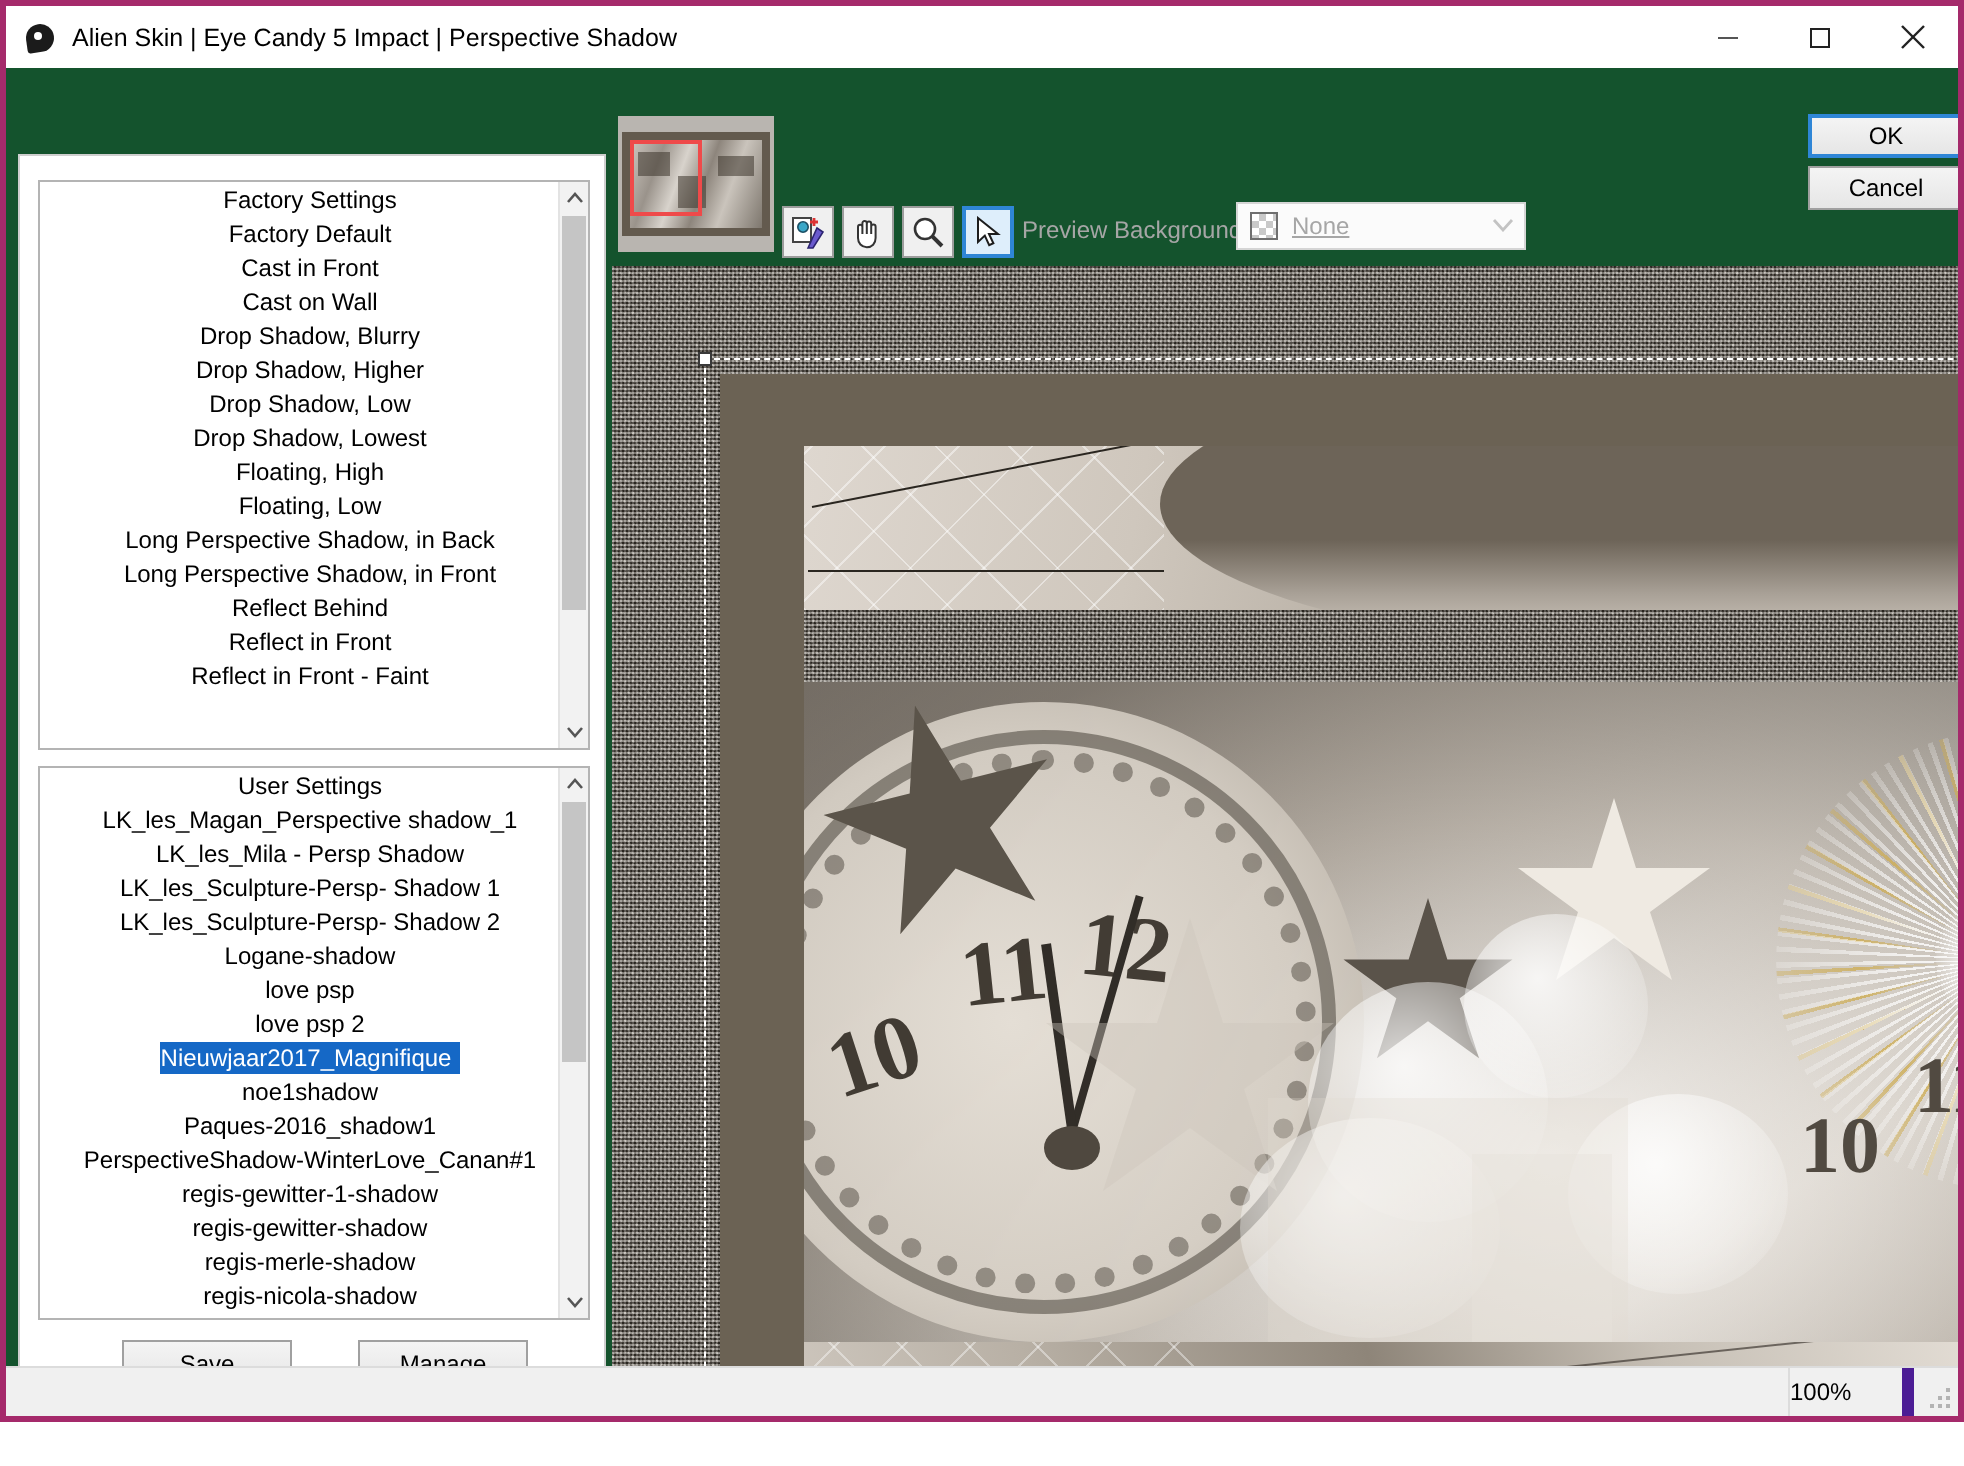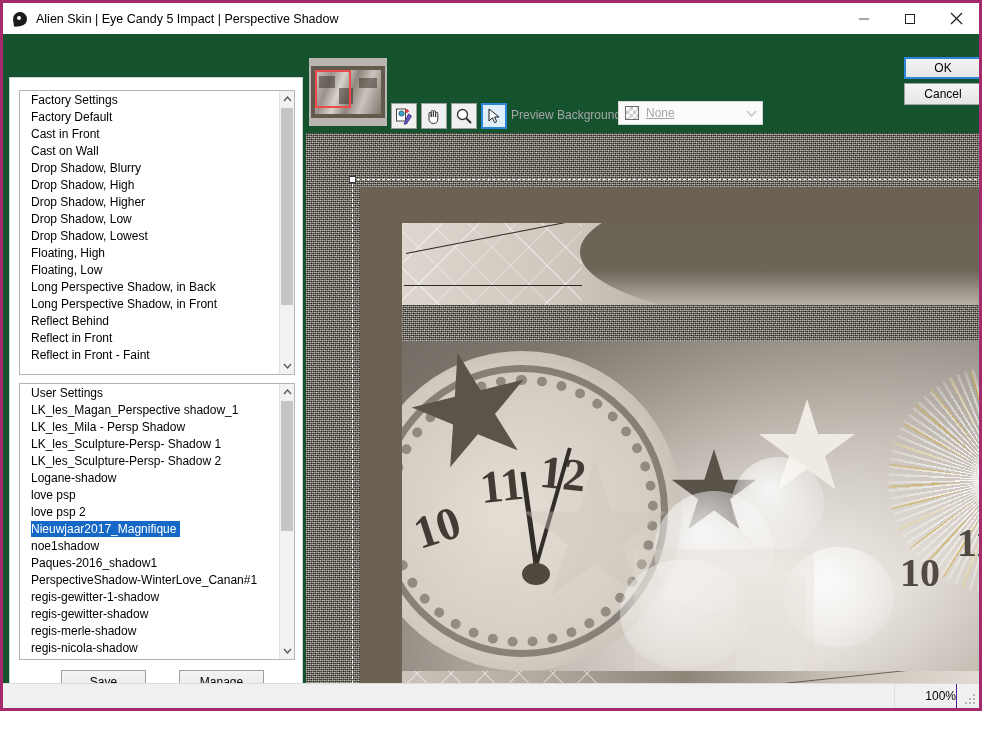--- a/index.html
+++ b/index.html
@@ -134,20 +134,21 @@
     box-sizing: border-box;
     overflow: hidden;
   }
   #factory-listbox { left: 9px; top: 12px; width: 276px; height: 285px; }
   #user-listbox    { left: 9px; top: 305px; width: 276px; height: 277px; }
 
   .list-inner {
     position: absolute;
     left: 0; top: 0; right: 15px; bottom: 0;
     overflow: hidden;
+    text-align: center;
   }
   .list-row {
     height: 17px;
     line-height: 17px;
     padding-left: 11px;
     font-size: 12px;
     color: #000;
     white-space: nowrap;
     overflow: hidden;
   }
@@ -548,24 +549,24 @@
     align-items: center;
   }
   #status-left {
     flex: 1;
     border-right: 1px solid #dcdcdc;
     height: 100%;
     box-sizing: border-box;
   }
   #status-zoom {
     width: 62px;
-    text-align: right;
+    text-align: left;
     font-size: 12px;
     color: #000;
-    border-right: 1px solid #4c1d95;
+    border-right: 6px solid #4c1d95;
     height: 100%;
     line-height: 24px;
     box-sizing: border-box;
   }
   #status-grip {
     width: 22px; height: 100%;
     position: relative;
   }
   #status-grip .dot {
     position: absolute;
@@ -606,21 +607,20 @@
 
   <div id="left-panel">
 
     <div class="listbox" id="factory-listbox">
       <div class="list-inner" id="factory-list">
           <div class="list-row header">Factory Settings</div>
           <div class="list-row">Factory Default</div>
           <div class="list-row">Cast in Front</div>
           <div class="list-row">Cast on Wall</div>
           <div class="list-row">Drop Shadow, Blurry</div>
-          <div class="list-row">Drop Shadow, High</div>
           <div class="list-row">Drop Shadow, Higher</div>
           <div class="list-row">Drop Shadow, Low</div>
           <div class="list-row">Drop Shadow, Lowest</div>
           <div class="list-row">Floating, High</div>
           <div class="list-row">Floating, Low</div>
           <div class="list-row">Long Perspective Shadow, in Back</div>
           <div class="list-row">Long Perspective Shadow, in Front</div>
           <div class="list-row">Reflect Behind</div>
           <div class="list-row">Reflect in Front</div>
           <div class="list-row">Reflect in Front - Faint</div>

